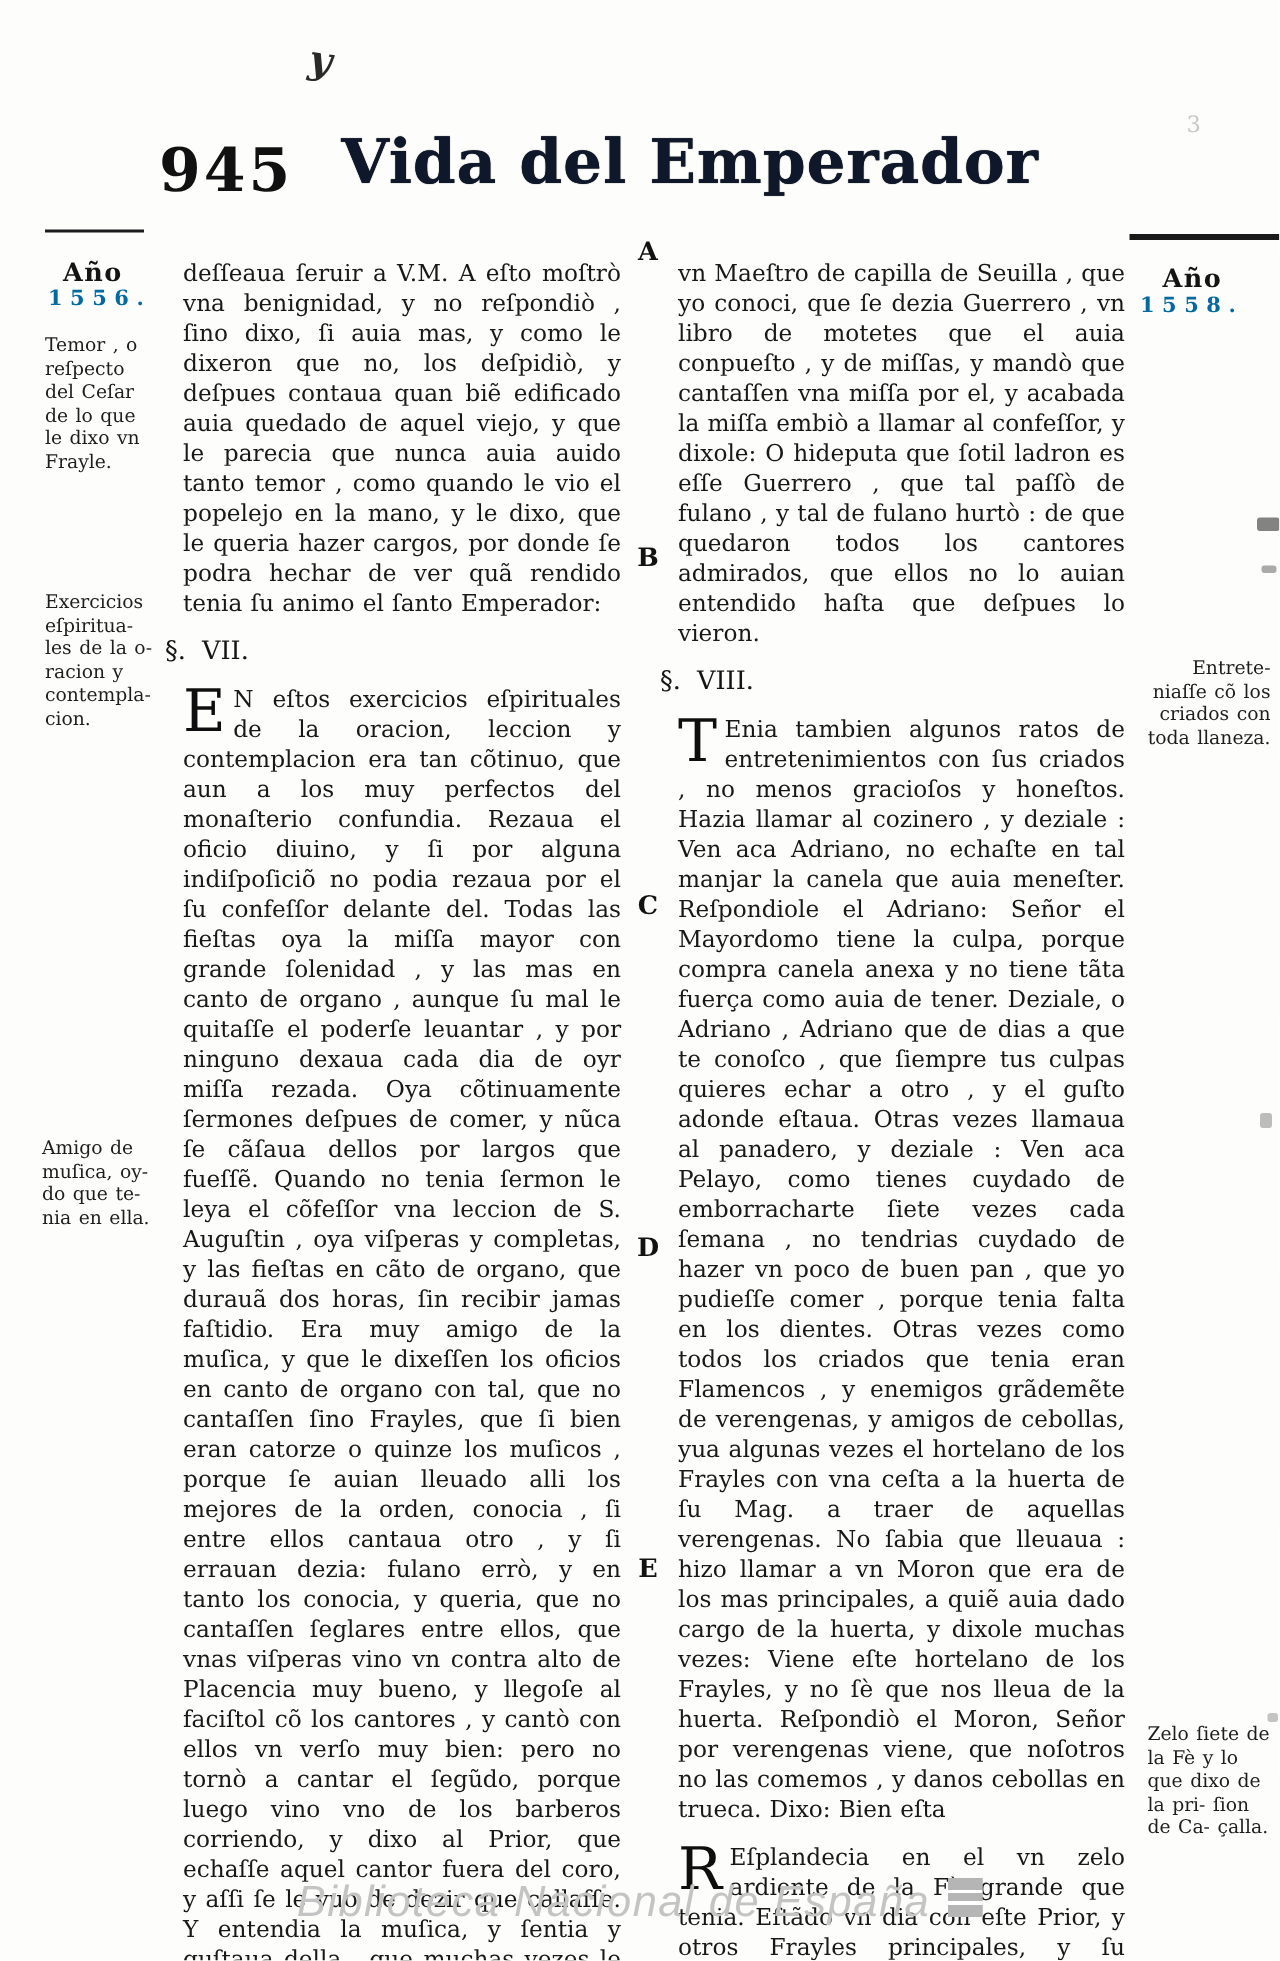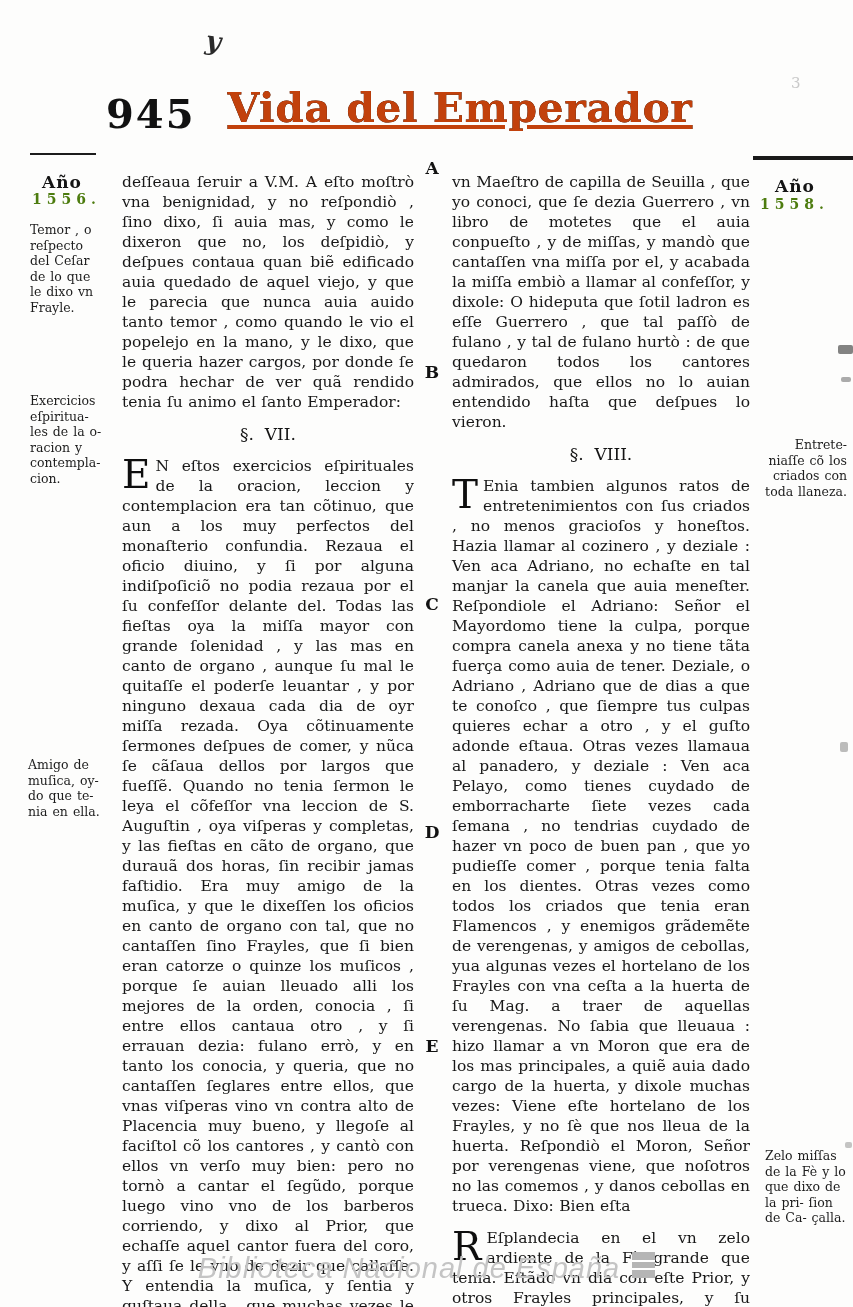--- a/index.html
+++ b/index.html
@@ -8,53 +8,53 @@
     background:#fdfdfc; overflow:hidden;
     font-family:"DejaVu Serif", serif; color:#161616;
   }
   
   .pagenum {
     position:absolute; left:106px; top:90px; font-size:40px; font-weight:700;
     letter-spacing:2px; color:#111;
   }
   .title {
     position:absolute; left:130px; width:660px; top:84px; margin:0;
-    text-align:center; font-size:41px; font-weight:700; color:#c2410c;
-    letter-spacing:0.5px; text-shadow:0 0 0.6px #000;text-decoration:underline;
+    text-align:center; font-size:41px; font-weight:700; color:#0f172a;
+    letter-spacing:0.5px; text-shadow:0 0 0.6px #000;
   }
   .handwritten-mark {
     position:absolute; left:206px; top:26px; font-size:26px; font-style:italic;
     color:#2a2a2a; transform:rotate(8deg); font-weight:700;
   }
   .corner-mark {
     position:absolute; left:791px; top:74px; font-size:15px; color:#c9c9c9;
   }
   
   .col { position:absolute; top:160px; }
   .col-left  { left:110px; width:316px; }
   .col-right { left:440px; width:322px; }
   .body {
     margin:12px; font-size:15.5px; line-height:20px; text-align:justify;
     text-justify:inter-word; color:#181818; word-spacing:0.5px;
   }
   .heading {
-    margin:2px 0; text-align:center; font-size:17px; white-space:pre;
+    margin:2px 0; text-align:left; font-size:17px; white-space:pre;
     color:#141414;
   }
   .dropcap {
     float:left; font-size:39px; line-height:31px; padding:3px 5px 0 0;
     color:#0e0e0e;
   }
   
   .lm-rule { position:absolute; left:30px; top:153px; width:66px; height:2px; background:#1c1c1c; }
   .rm-rule { position:absolute; left:753px; top:156px; width:100px; height:4px; background:#1a1a1a; }
   .year-label { position:absolute; font-size:17px; font-weight:700; letter-spacing:1px; color:#141414;margin-top:12px; }
   .lm-year-label { left:42px; top:160px; }
   .rm-year-label { left:775px; top:164px; }
-  .year-digits { position:absolute; font-size:14px; font-weight:700; letter-spacing:5px; color:#4d7c0f;text-align:right; }
+  .year-digits { position:absolute; font-size:14px; font-weight:700; letter-spacing:5px; color:#0369a1;text-align:right; }
   .lm-year { left:32px; top:191px; }
   .rm-year { left:760px; top:196px; }
   .margin-note {
     position:absolute; font-size:12.5px; line-height:15.5px; color:#1d1d1d;
     text-align:left; word-spacing:1px;
   }
   .lm-note1 { left:30px; top:222px; width:76px; }
   .lm-note2 { left:30px; top:393px; width:74px; }
   .lm-note3 { left:28px; top:757px; width:78px; }
   .rm-note1 { left:765px; top:437px; width:82px;text-align:right; }
@@ -100,21 +100,21 @@
   <div class="year-label lm-year-label">Año</div>
   <div class="year-digits lm-year">1556.</div>
   <div class="margin-note lm-note1">Temor , o reſpecto del Ceſar de lo que le dixo vn Frayle.</div>
   <div class="margin-note lm-note3">Amigo de muſica, oy- do que te- nia en ella.</div>
   <div class="margin-note lm-note2">Exercicios eſpiritua- les de la o- racion y contempla- cion.</div>
 
   <div class="rm-rule"></div>
   <div class="year-label rm-year-label">Año</div>
   <div class="year-digits rm-year">1558.</div>
   <div class="margin-note rm-note1">Entrete- niaſſe cõ los criados con toda llaneza.</div>
-  <div class="margin-note rm-note2">Zelo miſſas de la Fè y lo que dixo de la pri- ſion de Ca- çalla.</div>
+  <div class="margin-note rm-note2">Zelo ſiete de la Fè y lo que dixo de la pri- ſion de Ca- çalla.</div>
 
   <div class="gutter g-a">A</div>
   <div class="gutter g-b">B</div>
   <div class="gutter g-c">C</div>
   <div class="gutter g-d">D</div>
   <div class="gutter g-e">E</div>
 
   <div class="col col-left">
     <p class="body">deſſeaua ſeruir a V.M. A eſto moſtrò vna benignidad, y no reſpondiò , ſino dixo, ſi auia mas, y como le dixeron que no, los deſpidiò, y deſpues contaua quan biẽ edificado auia quedado de aquel viejo, y que le parecia que nunca auia auido tanto temor , como quando le vio el popelejo en la mano, y le dixo, que le queria hazer cargos, por donde ſe podra hechar de ver quã rendido tenia ſu animo el ſanto Emperador:</p>
     <p class="heading">§.  VII.</p>

